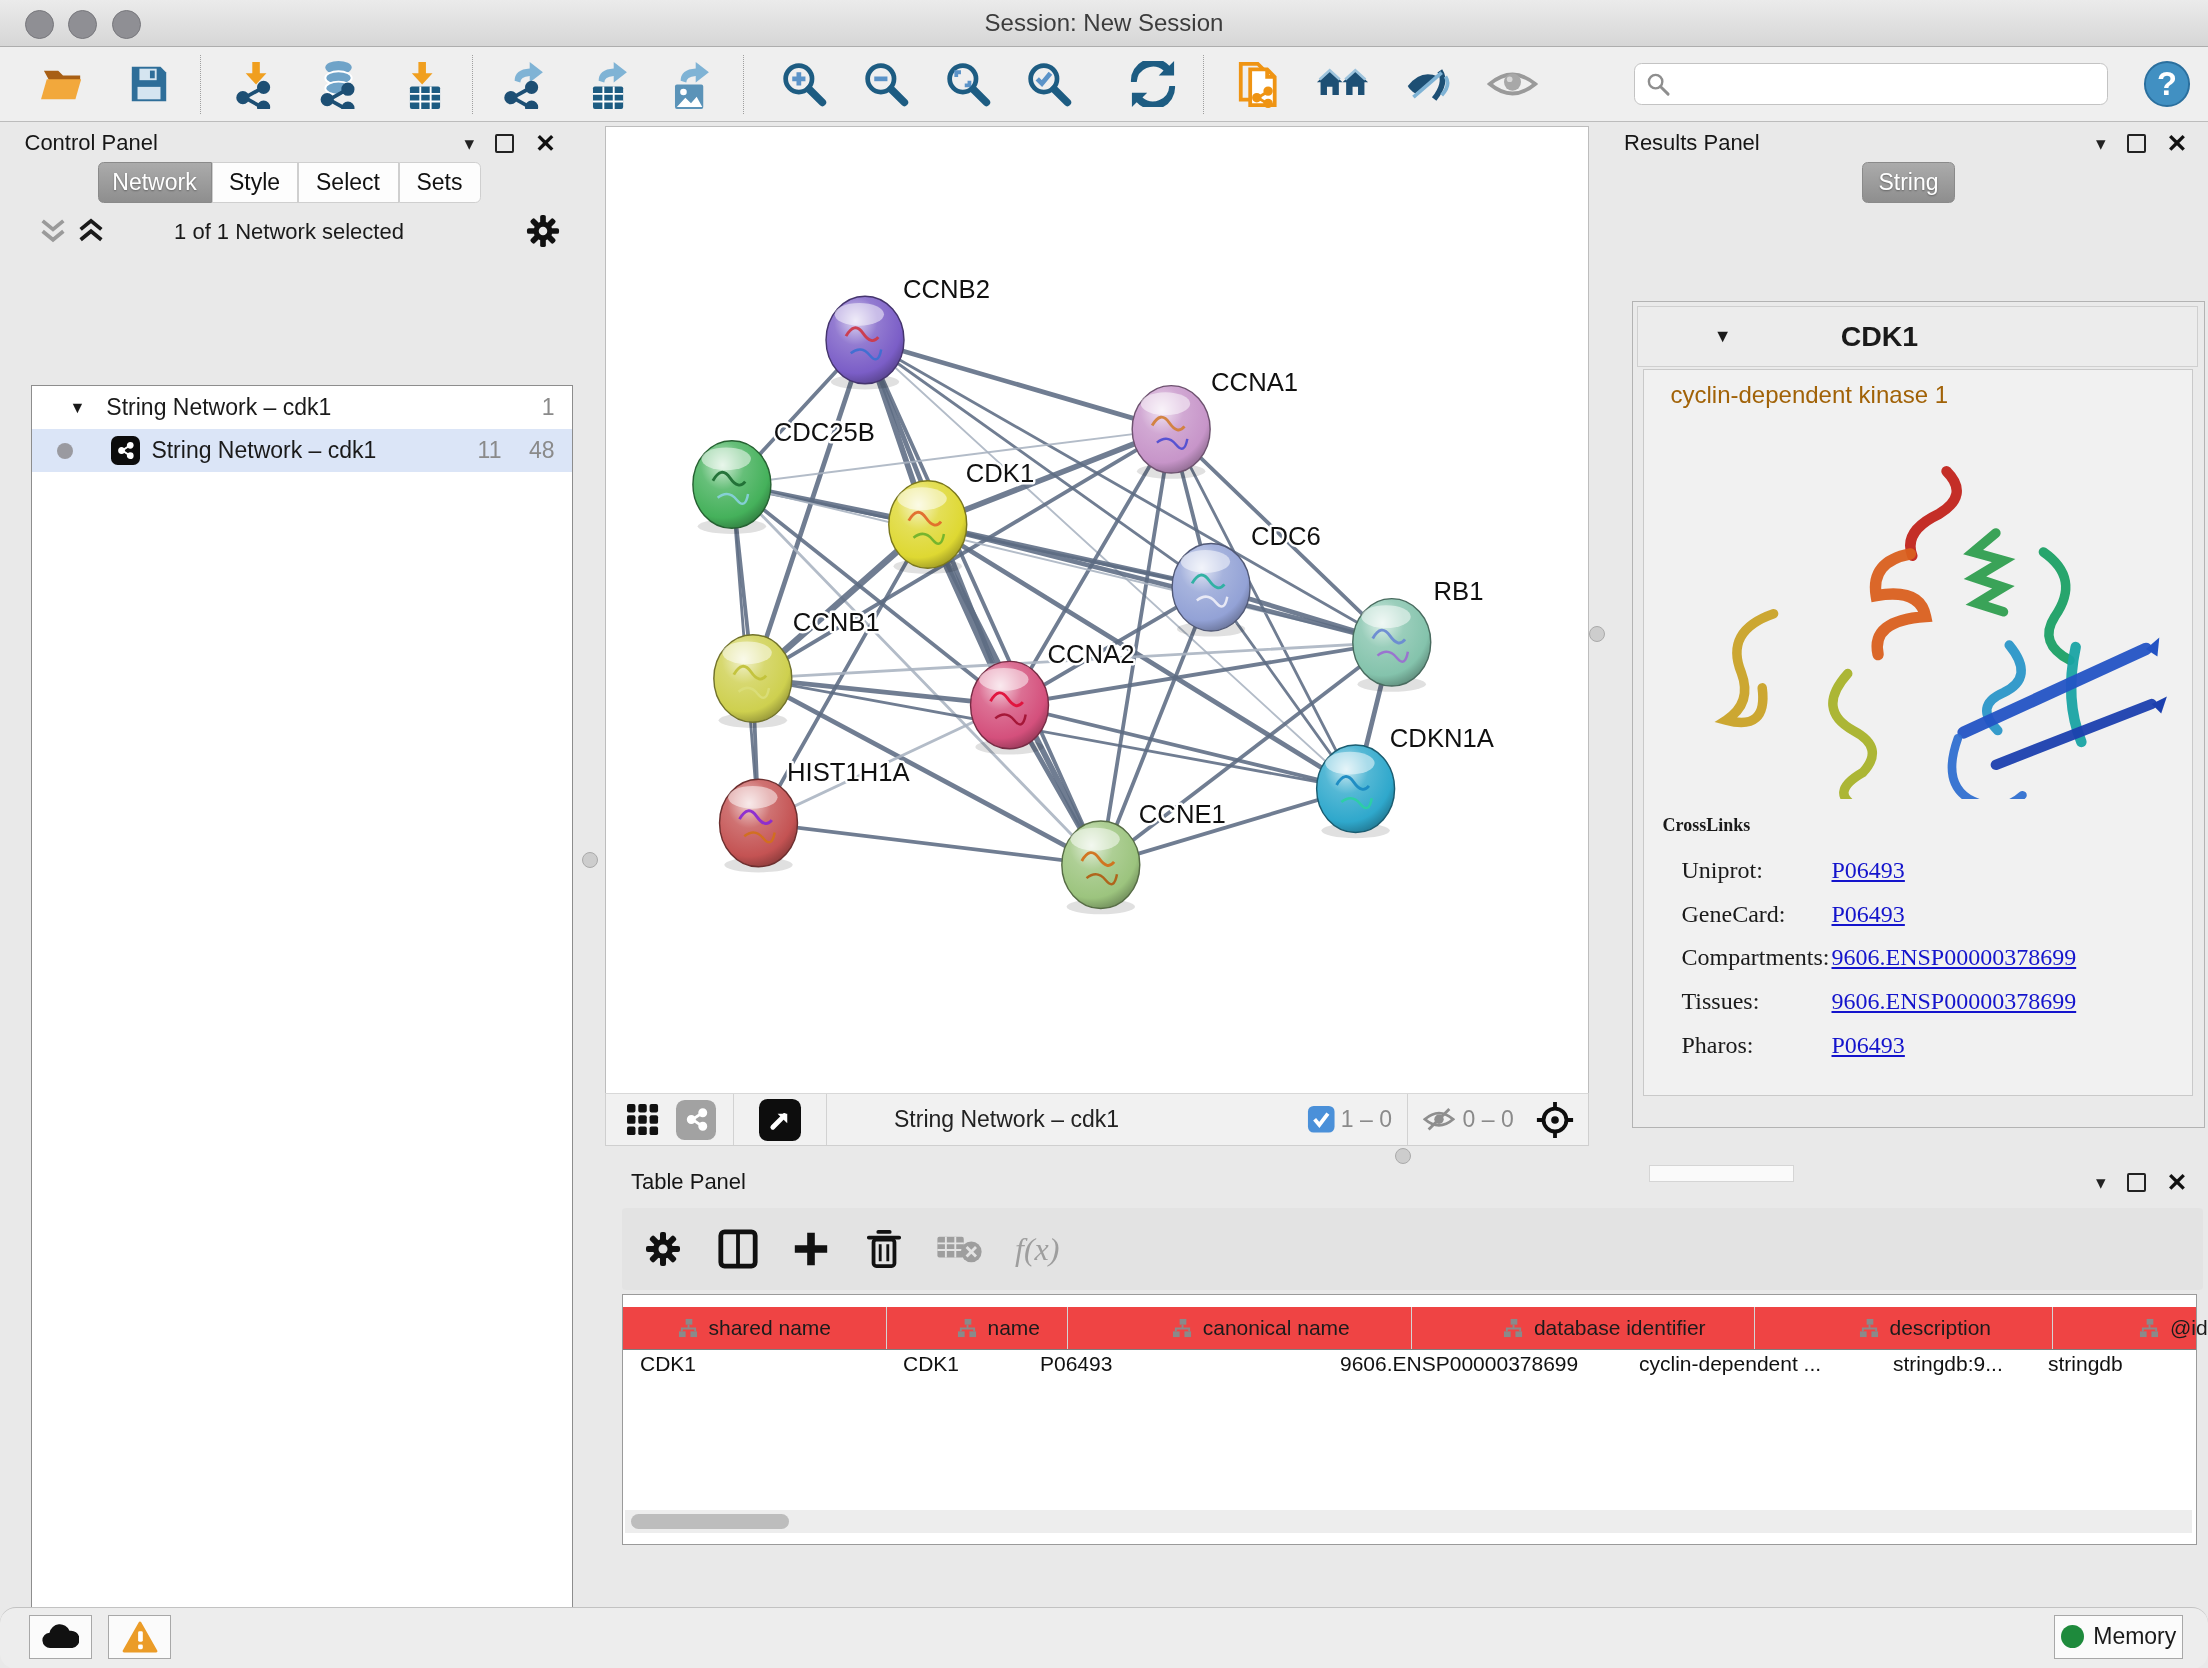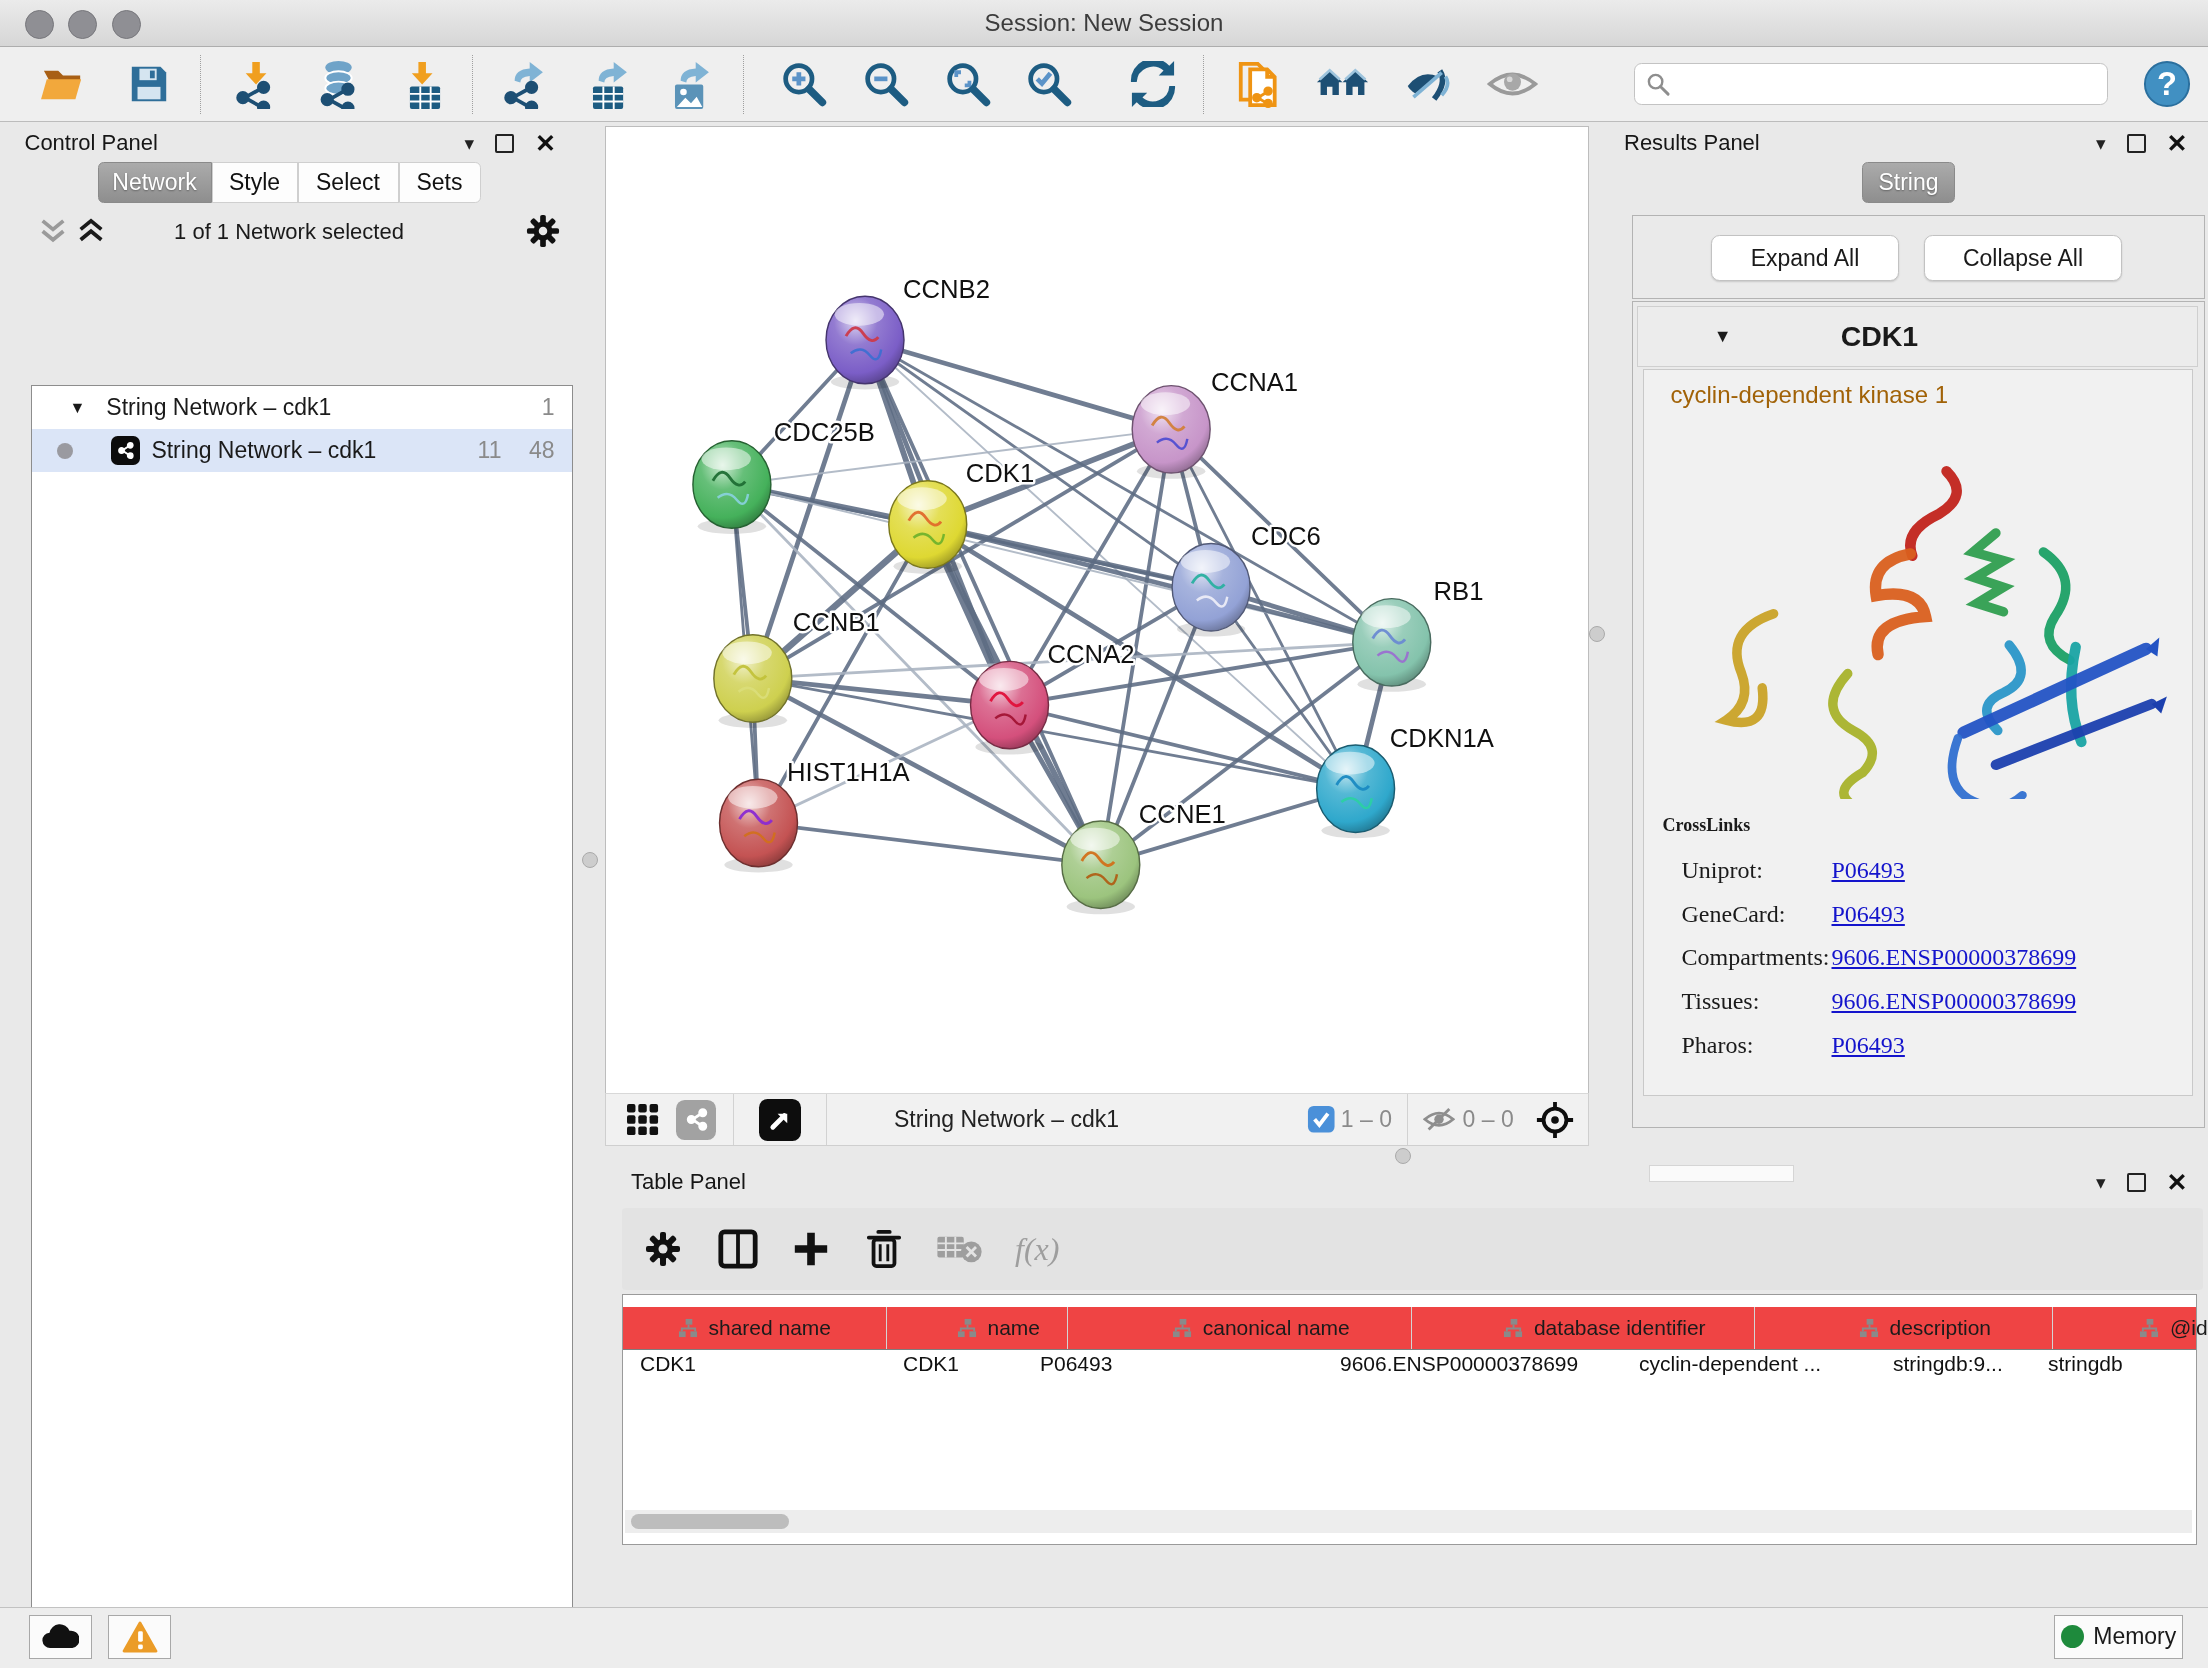--- a/index.html
+++ b/index.html
@@ -72,21 +72,21 @@
              border-bottom:1.9px solid #7e7e7e;display:flex;gap:43px;}
   .th{height:42px;display:flex;align-items:center;justify-content:center;gap:9.5px;
       border-right:1px solid #d4d4d4;font-size:21px;color:#1b1b1b;overflow:hidden;}
   .td{height:49px;display:flex;align-items:center;padding-left:17px;box-sizing:border-box;
       font-size:21px;color:#111;overflow:hidden;white-space:nowrap;}
   #tp-row{position:absolute;left:0;top:44px;width:1573px;height:49px;display:flex;}
   #tp-scroll{position:absolute;left:1.9px;top:215px;width:1567px;height:23px;background:#ededed;}
   #tp-thumb{position:absolute;left:5.7px;top:3.8px;width:158px;height:15px;background:#bdbdbd;border-radius:7.6px;}
   #tp-tabs{left:1124px;top:1554px;display:flex;}
   
-  #footer{left:0;top:1607px;width:2208px;height:61px;background:#ededed;border-top:1px solid #c2c2c2;}
+  #footer{left:0;top:1607px;width:2208px;height:61px;background:#ededed;border-top:1px solid #c2c2c2;border-radius:16px;}
   .foot-btn{position:absolute;top:6.7px;height:42px;background:#fbfbfb;border:1.9px solid #a8a8a8;
             display:flex;align-items:center;justify-content:center;gap:9.5px;}
   #memory-btn{left:2054px;width:127px;font-size:23px;}
   .dot-green{width:23px;height:23px;border-radius:50%;background:#1e8a3c;}
   svg{display:block;}
   text{font-family:"Liberation Sans",sans-serif;}
 </style>
 </head>
 <body>
 
@@ -611,24 +611,20 @@
   <div class="abs" style="left:1609px;top:126px;width:599px;height:1038px">
     <div class="abs panel-title" style="left:15px;top:3.8px">Results Panel</div>
     <div class="ph-btns" style="left:487px;top:5.7px">
       <span class="ph-tri">▾</span>
       <span class="ph-float"></span>
       <span class="ph-x">✕</span>
     </div>
     <div class="abs" style="left:0;top:36px;width:599px;display:flex;justify-content:center">
       <span class="tab sel lone" style="width:91px">String</span>
     </div>
-  </div>
-  <div class="abs" id="rp-btnbox">
-    <span class="rp-btn" style="left:78px;width:186px">Expand All</span>
-    <span class="rp-btn" style="left:291px;width:196px">Collapse All</span>
   </div>
   <div class="abs" id="rp-box">
     <div id="rp-sec-head">
       <span style="margin-left:76px;font-size:18px">▼</span>
       <span style="margin-left:109px;font-size:28.5px;font-weight:bold">CDK1</span>
     </div>
     <div id="rp-card">
       <div id="rp-desc">cyclin-dependent kinase 1</div>
       <svg class="abs" id="ribbon" style="left:17px;top:49px" width="514" height="380" viewBox="0 0 540 400">
           <path d="M300 55 q25 25 -8 45 q-38 18 -28 44" stroke="#c1231b" stroke-width="11" fill="none" stroke-linecap="round" opacity="0.95"></path>

